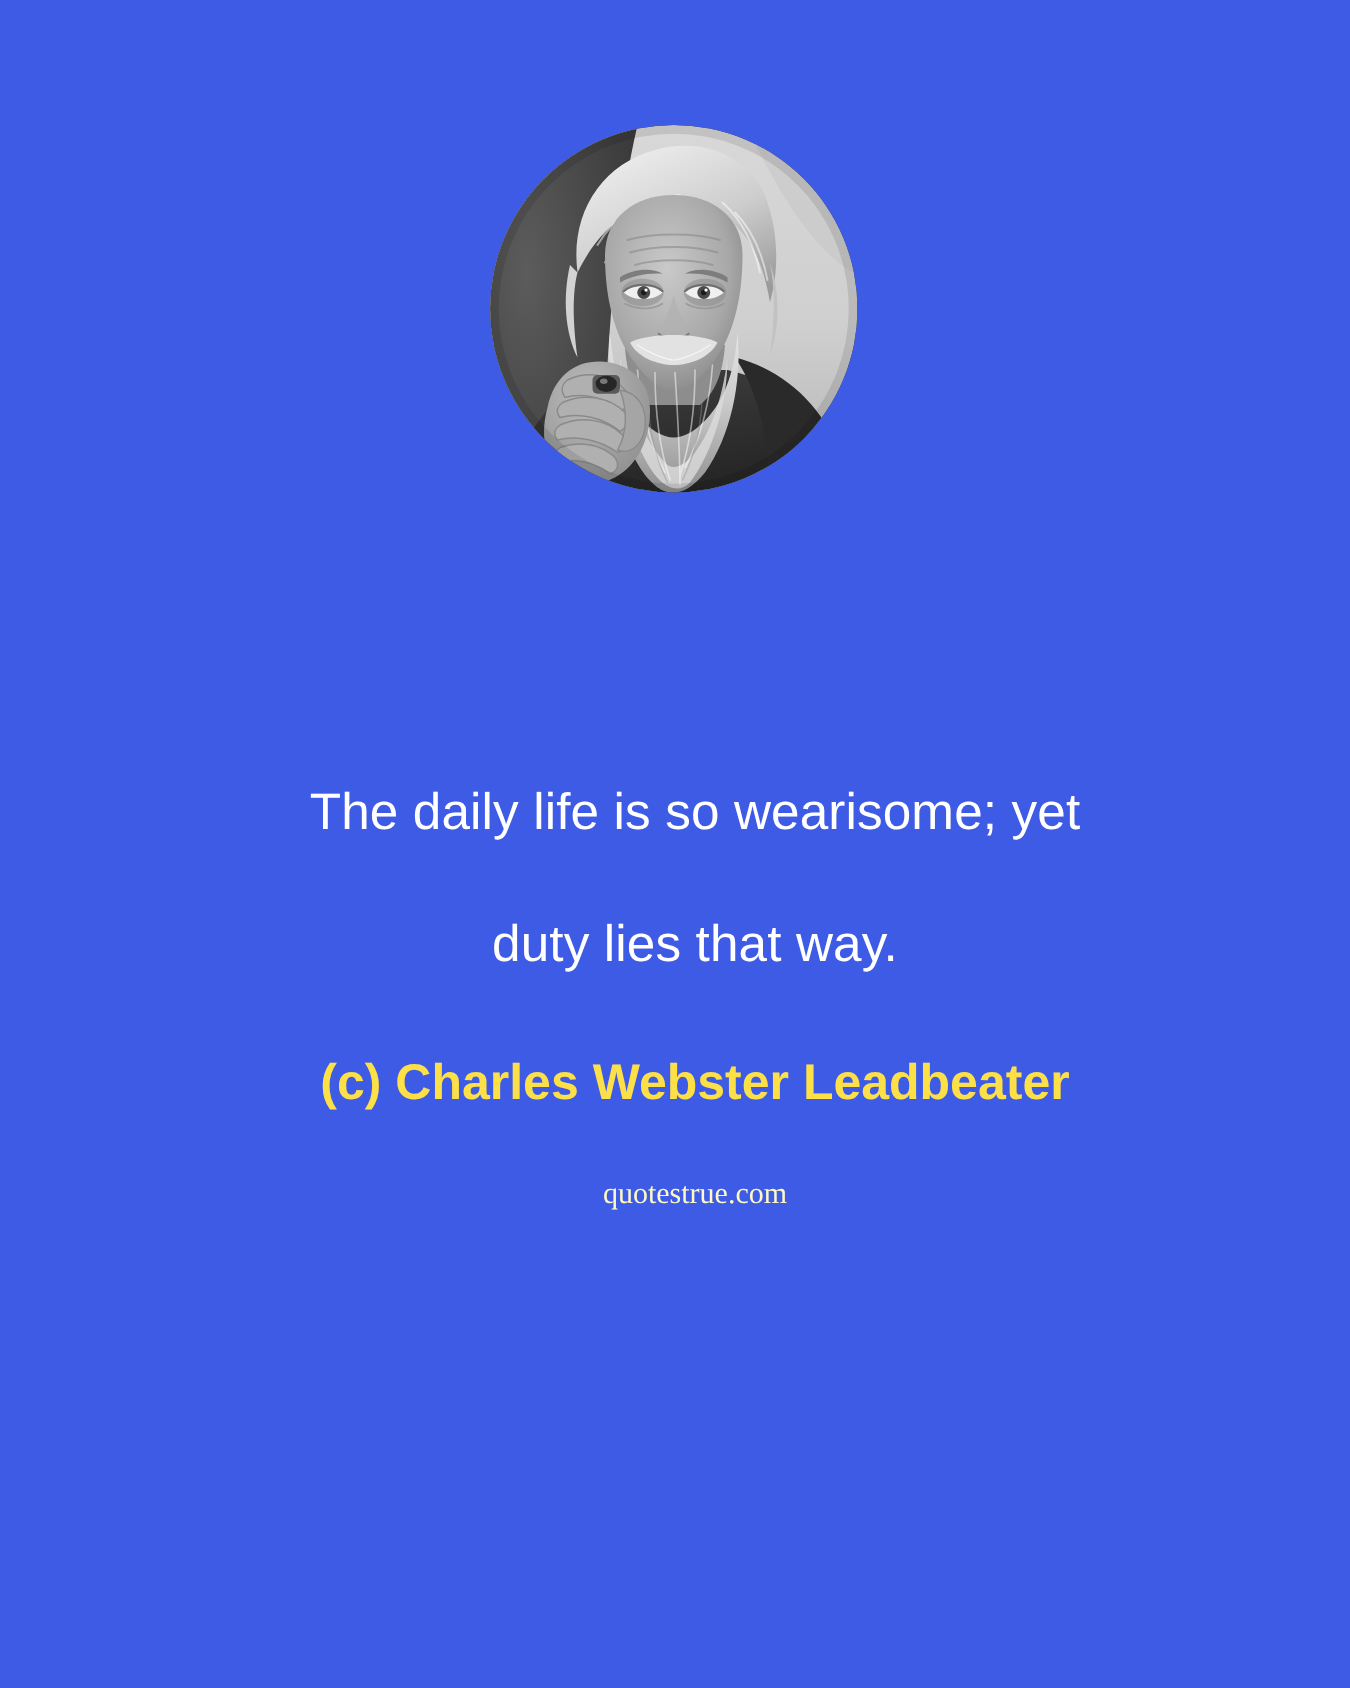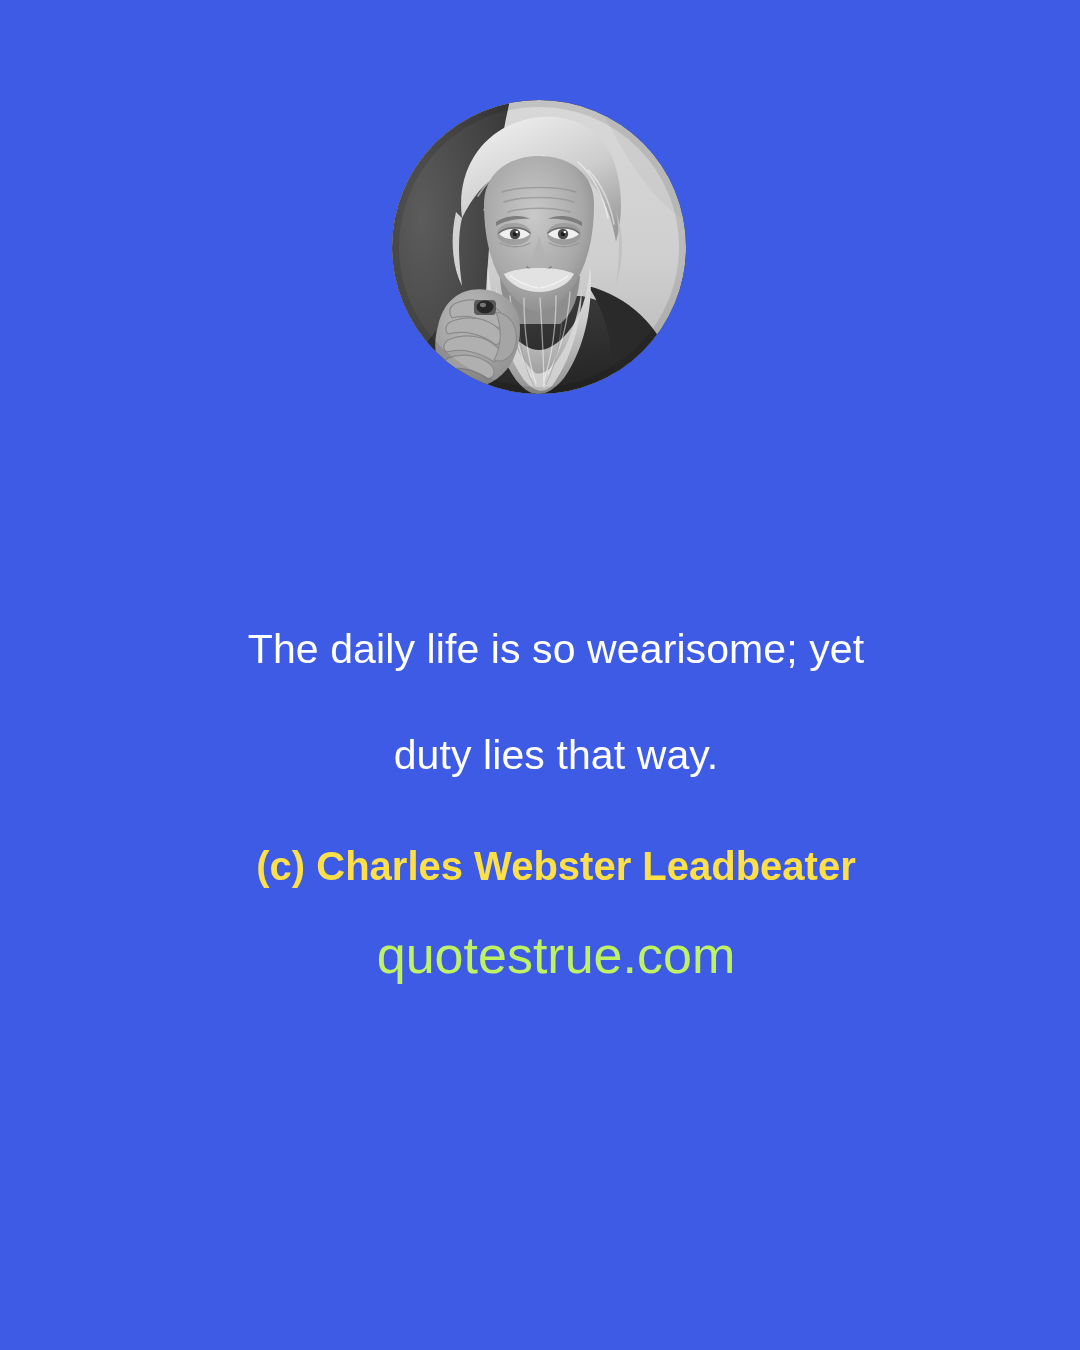--- a/index.html
+++ b/index.html
@@ -76,23 +76,23 @@
     font-weight: 700;
     line-height: 52px;
     text-align: center;
   }
 
   .site {
     display: block;
     margin: 0 auto;
     padding-top: 38px;
     width: 980px;
-    color: #bef264;
-    font-family: Liberation Sans, sans-serif;
-    font-size: 52px;
+    color: #fef9c3;
+    font-family: Liberation Serif, serif;
+    font-size: 24px;
     font-weight: 400;
     line-height: 50px;
     text-align: center;
   }
 </style>
 </head>
 <body style="background: rgb(62, 91, 230);">
 
 <div class="card" style="background: rgb(62, 91, 230);">
 

